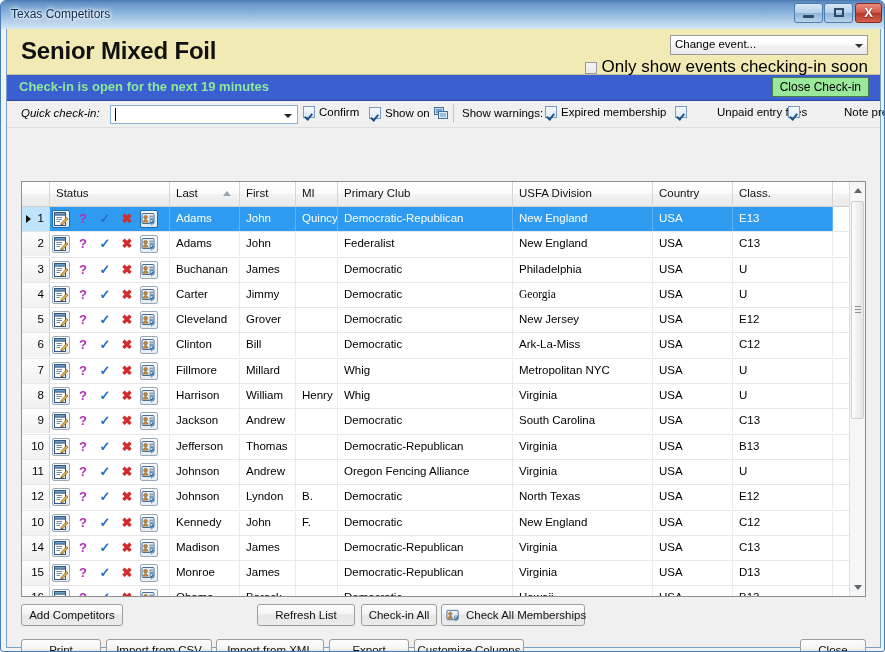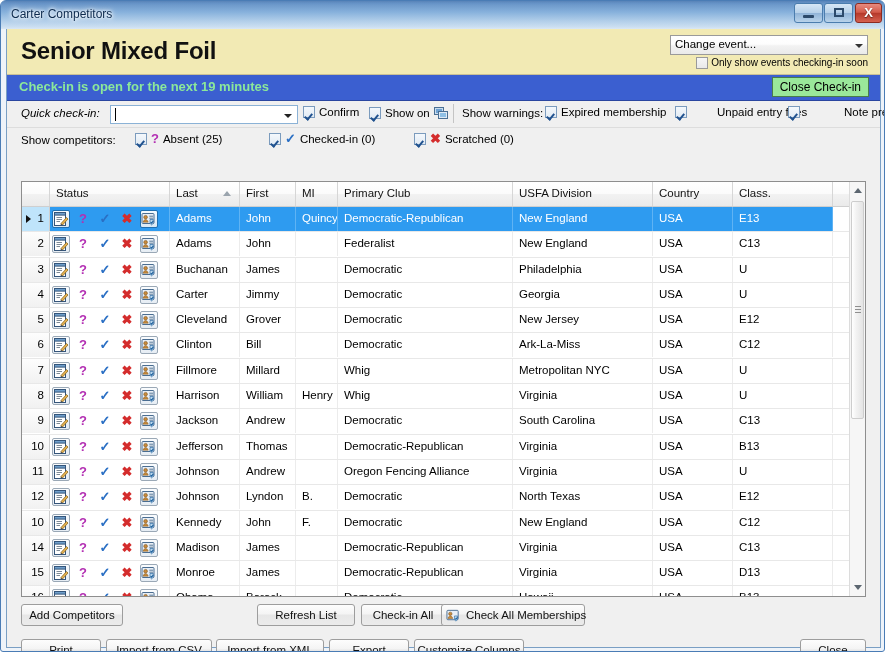--- a/index.html
+++ b/index.html
@@ -134,21 +134,21 @@
     position: absolute;
     right: 4px; top: 8px;
     width: 0; height: 0;
     border-left: 4px solid transparent;
     border-right: 4px solid transparent;
     border-top: 4px solid #333;
   }
   #only-soon-row {
     position: absolute;
     right: 12px; top: 28px;
-    font-size: 10px;
+    font-size: 17px;
     color: #000;
     white-space: nowrap;
   }
 
   
   #checkin-bar {
     position: relative;
     height: 25px;
     background: #3b5fd0;
     border-bottom: 1px solid #2a46a0;
@@ -452,21 +452,21 @@
     left: 4px; top: 3px;
     width: 15px; height: 15px;
   }
 </style>
 </head>
 <body>
 
 <div id="window">
 
   <div id="titlebar">
-    <div id="title-text">Carter Competitors</div>
+    <div id="title-text">Texas Competitors</div>
     <div class="winbtn" id="btn-min"></div>
     <div class="winbtn" id="btn-max"></div>
     <div class="winbtn" id="btn-close">X</div>
   </div>
 
   <div id="client">
 
     <div id="event-banner">
       <div id="event-title">Senior Mixed Foil</div>
 
@@ -525,41 +525,20 @@
         <span class="cbox checked"></span>
         <span>Unpaid entry fees</span>
       </div>
 
       <div class="cb-group" style="left:781px;gap:44px;">
         <span class="cbox checked"></span>
         <span>Note present</span>
       </div>
     </div>
 
-    <div id="toolbar2">
-      <div class="tb-label" style="left:14px;">Show competitors:</div>
-
-      <div class="cb-group" style="left:128px;">
-        <span class="cbox checked"></span>
-        <span class="glyph-q">?</span>
-        <span>Absent (25)</span>
-      </div>
-
-      <div class="cb-group" style="left:262px;">
-        <span class="cbox checked"></span>
-        <span class="glyph-ck">✓</span>
-        <span>Checked-in (0)</span>
-      </div>
-
-      <div class="cb-group" style="left:407px;">
-        <span class="cbox checked"></span>
-        <span class="glyph-x">✖</span>
-        <span>Scratched (0)</span>
-      </div>
-    </div>
 
     <div id="grid-wrap">
       <div id="grid-head"><span class="hcell" style="width:28px;padding-left:0;"></span><span class="hcell" style="width:120px;">Status</span><span class="hcell" style="width:70px;">Last<span class="sort-arrow"></span></span><span class="hcell" style="width:56px;">First</span><span class="hcell" style="width:42px;">MI</span><span class="hcell" style="width:175px;">Primary Club</span><span class="hcell" style="width:140px;">USFA Division</span><span class="hcell" style="width:80px;">Country</span><span class="hcell" style="width:100px;">Class.</span></div>
       <div id="grid-body">
           <div class="grow sel"><span class="rowhdr"><span class="tri"></span>1</span><span class="statuscell" style="width:120px;"><span class="ic boxed ic-edit"><svg width="16" height="16" viewBox="0 0 16 16">
                   <rect x="1.5" y="1.5" width="11" height="13" fill="#ffffff" stroke="#35557a"></rect>
                   <rect x="1.5" y="1.5" width="11" height="2.6" fill="#6f9fcb" stroke="#35557a"></rect>
                   <line x1="3.5" y1="6.5" x2="9" y2="6.5" stroke="#7d8a96"></line>
                   <line x1="3.5" y1="8.5" x2="9" y2="8.5" stroke="#7d8a96"></line>
                   <line x1="3.5" y1="10.5" x2="7" y2="10.5" stroke="#7d8a96"></line>
@@ -617,21 +596,21 @@
                   <path d="M8 12.5 L13.5 6.5 L15 8 L9.5 14 Z" fill="#e8b351" stroke="#8c6a22" stroke-width="0.8"></path>
                   <path d="M8 12.5 L9.5 14 L7.4 14.6 Z" fill="#4a4a4a"></path>
                 </svg></span><span class="ic" style="color:#b32fb3;font-weight:bold;">?</span><span class="ic" style="color:#2a6fc4;font-weight:bold;">✓</span><span class="ic" style="color:#d42c2c;font-weight:bold;">✖</span><span class="ic boxed ic-card"><svg width="16" height="16" viewBox="0 0 16 16">
                   <rect x="1" y="2.5" width="12" height="10" rx="1" fill="#e9eff6" stroke="#4a6d91"></rect>
                   <circle cx="4.6" cy="6.2" r="1.8" fill="#c98b3a" stroke="#7d5420" stroke-width="0.6"></circle>
                   <path d="M2 11.2c0.4-1.8 1.5-2.6 2.6-2.6s2.2 0.8 2.6 2.6z" fill="#c98b3a" stroke="#7d5420" stroke-width="0.5"></path>
                   <line x1="8.3" y1="5.2" x2="12" y2="5.2" stroke="#5a7a99"></line>
                   <line x1="8.3" y1="7.2" x2="12" y2="7.2" stroke="#5a7a99"></line>
                   <path d="M9 8.5 l3.2 0 0 3.2 c0 1.4 -1.6 2.2 -1.6 2.2 s-1.6 -0.8 -1.6 -2.2 z" fill="#bcd9ef" stroke="#2f6ca3" stroke-width="0.7"></path>
                   <path d="M9.6 11.2 l0.9 0.9 l1.8 -2.1" stroke="#1b5e9b" stroke-width="1.1" fill="none"></path>
-                </svg></span></span><span class="cell" style="width:70px;">Carter</span><span class="cell" style="width:56px;">Jimmy</span><span class="cell" style="width:42px;"></span><span class="cell" style="width:175px;">Democratic</span><span class="cell" style="width:140px;">Georgia</span><span class="cell" style="width:80px;">USA</span><span class="cell" style="width:100px;">U</span></div>
+                </svg></span></span><span class="cell" style="width:70px;">Carter</span><span class="cell" style="width:56px;">Jimmy</span><span class="cell" style="width:42px;"></span><span class="cell" style="width:175px;">Democratic</span><span class="cell" style="width:140px;font-family:Liberation Serif, serif;">Georgia</span><span class="cell" style="width:80px;">USA</span><span class="cell" style="width:100px;">U</span></div>
           <div class="grow"><span class="rowhdr">5</span><span class="statuscell" style="width:120px;"><span class="ic boxed ic-edit"><svg width="16" height="16" viewBox="0 0 16 16">
                   <rect x="1.5" y="1.5" width="11" height="13" fill="#ffffff" stroke="#35557a"></rect>
                   <rect x="1.5" y="1.5" width="11" height="2.6" fill="#6f9fcb" stroke="#35557a"></rect>
                   <line x1="3.5" y1="6.5" x2="9" y2="6.5" stroke="#7d8a96"></line>
                   <line x1="3.5" y1="8.5" x2="9" y2="8.5" stroke="#7d8a96"></line>
                   <line x1="3.5" y1="10.5" x2="7" y2="10.5" stroke="#7d8a96"></line>
                   <path d="M8 12.5 L13.5 6.5 L15 8 L9.5 14 Z" fill="#e8b351" stroke="#8c6a22" stroke-width="0.8"></path>
                   <path d="M8 12.5 L9.5 14 L7.4 14.6 Z" fill="#4a4a4a"></path>
                 </svg></span><span class="ic" style="color:#b32fb3;font-weight:bold;">?</span><span class="ic" style="color:#2a6fc4;font-weight:bold;">✓</span><span class="ic" style="color:#d42c2c;font-weight:bold;">✖</span><span class="ic boxed ic-card"><svg width="16" height="16" viewBox="0 0 16 16">
                   <rect x="1" y="2.5" width="12" height="10" rx="1" fill="#e9eff6" stroke="#4a6d91"></rect>
@@ -840,21 +819,21 @@
           </div>
         <div class="sb-arrow down">
             <span class="tri-dn"></span>
           </div>
       </div>
     </div>
 
     <div id="btn-row1" style="position:absolute;left:0;top:575px;width:875px;height:28px;">
         <div class="btn" style="left:14px;top:0;width:102px;">Add Competitors</div>
         <div class="btn" style="left:250px;top:0;width:98px;">Refresh List</div>
-        <div class="btn" style="left:354px;top:0;width:84px;">Check-in All</div>
+        <div class="btn" style="left:354px;top:0;width:76px;">Check-in All</div>
         <div class="btn withicon" style="left:434px;top:0;width:144px;"><span class="btn-icon"><svg width="15" height="15" viewBox="0 0 16 16">
               <rect x="1" y="2.5" width="12" height="10" rx="1" fill="#e9eff6" stroke="#4a6d91"></rect>
               <circle cx="4.6" cy="6.2" r="1.8" fill="#c98b3a" stroke="#7d5420" stroke-width="0.6"></circle>
               <path d="M2 11.2c0.4-1.8 1.5-2.6 2.6-2.6s2.2 0.8 2.6 2.6z" fill="#c98b3a" stroke="#7d5420" stroke-width="0.5"></path>
               <path d="M9 8.5 l3.2 0 0 3.2 c0 1.4 -1.6 2.2 -1.6 2.2 s-1.6 -0.8 -1.6 -2.2 z" fill="#bcd9ef" stroke="#2f6ca3" stroke-width="0.7"></path>
               <path d="M9.6 11.2 l0.9 0.9 l1.8 -2.1" stroke="#1b5e9b" stroke-width="1.1" fill="none"></path>
             </svg></span>Check All Memberships</div>
       </div>
     <div id="btn-row2" style="position:absolute;left:0;top:610px;width:875px;height:28px;">
         <div class="btn" style="left:14px;top:0;width:80px;">Print</div>

